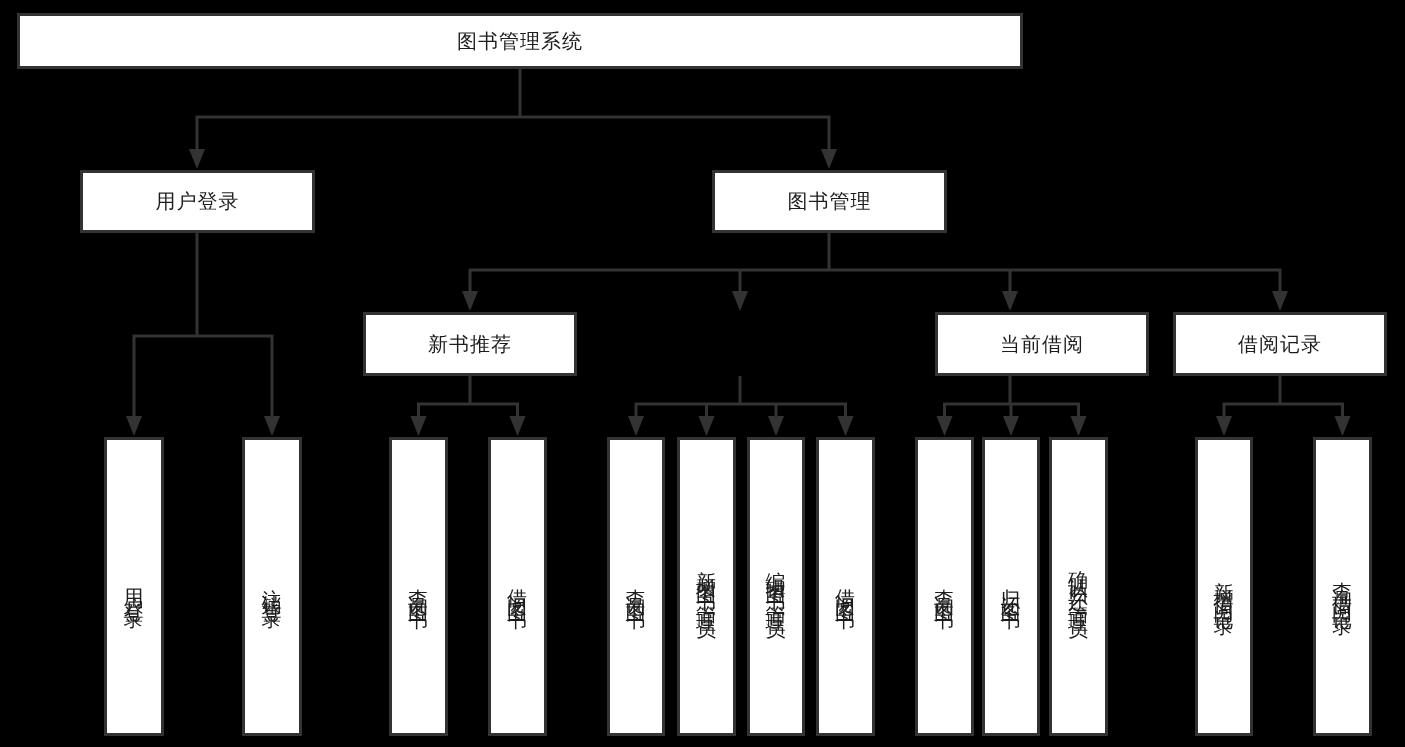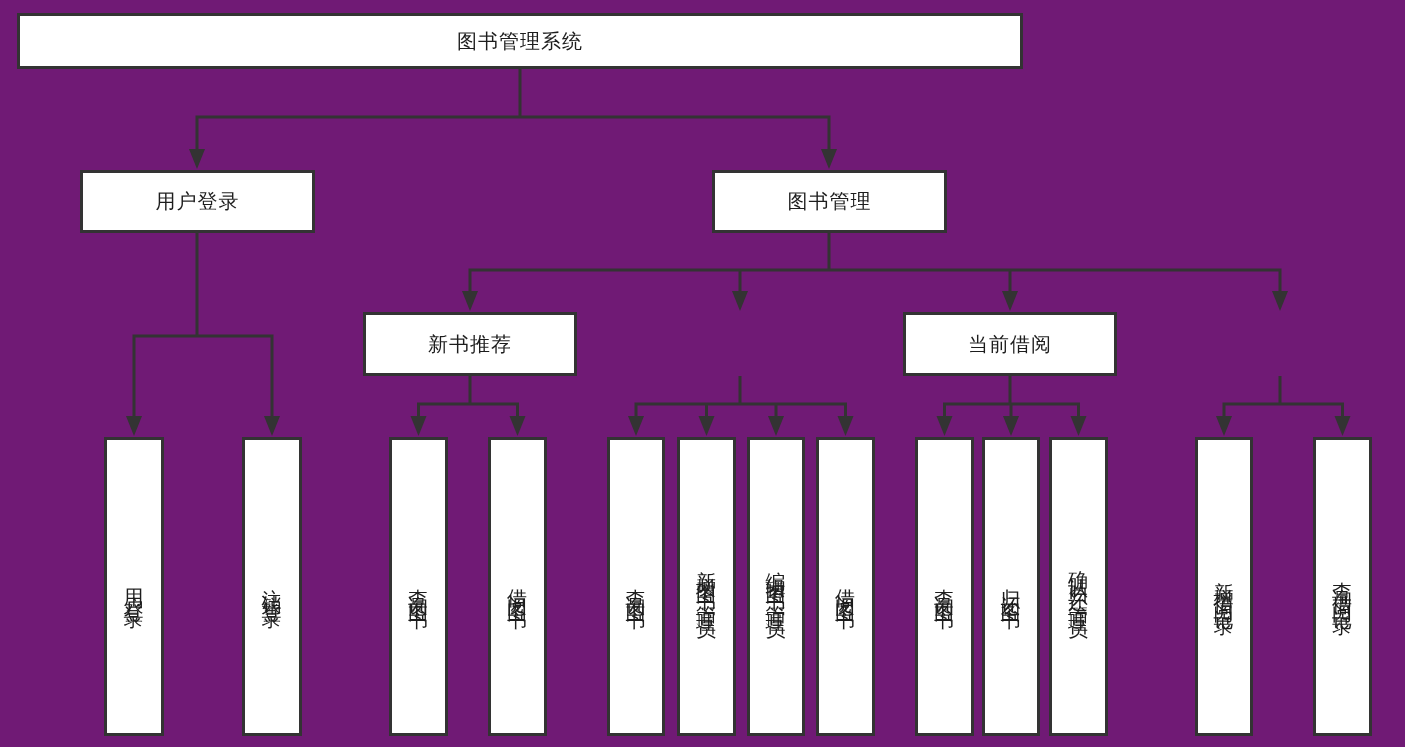--- a/index.html
+++ b/index.html
@@ -5,21 +5,21 @@
   html, body {
     margin: 0;
     padding: 0;
     background: #ffffff;
     font-family: "DejaVu Sans", "Liberation Sans", sans-serif;
   }
   #stage {
     position: relative;
     width: 1405px;
     height: 747px;
-    background: #701a75;
+    background: #000000;
     overflow: hidden;
   }
   .wires {
     position: absolute;
     left: 0;
     top: 0;
     z-index: 0;
   }
   .node {
     position: absolute;
@@ -102,21 +102,22 @@
       <polygon points="1334.5,416 1350.5,416 1342.5,436"></polygon>
     </g>
   </svg>
 
   <div class="node hnode" style="left:17px;top:13px;width:1006px;height:56px">图书管理系统</div>
 
   <div class="node hnode" style="left:80px;top:170px;width:235px;height:63px">用户登录</div>
   <div class="node hnode" style="left:363px;top:312px;width:214px;height:64px">新书推荐</div>
 
   <div class="node hnode" style="left:712px;top:170px;width:235px;height:63px">图书管理</div>
-  <div class="node hnode" style="left:903px;top:312px;width:214px;height:64px">当前借阅</div>
+  <div class="node hnode" style="left:935px;top:312px;width:214px;height:64px">当前借阅</div>
+  <div class="node hnode" style="left:1173px;top:312px;width:214px;height:64px">借阅记录</div>
 
   <div class="node vnode" style="left:104px;top:437px;width:60px;height:299px">
     <span class="vlabel">用户登录</span>
   </div>
   <div class="node vnode" style="left:242px;top:437px;width:60px;height:299px">
     <span class="vlabel">注销登录</span>
   </div>
 
   <div class="node vnode" style="left:389px;top:437px;width:59px;height:299px">
     <span class="vlabel">查询图书</span>

